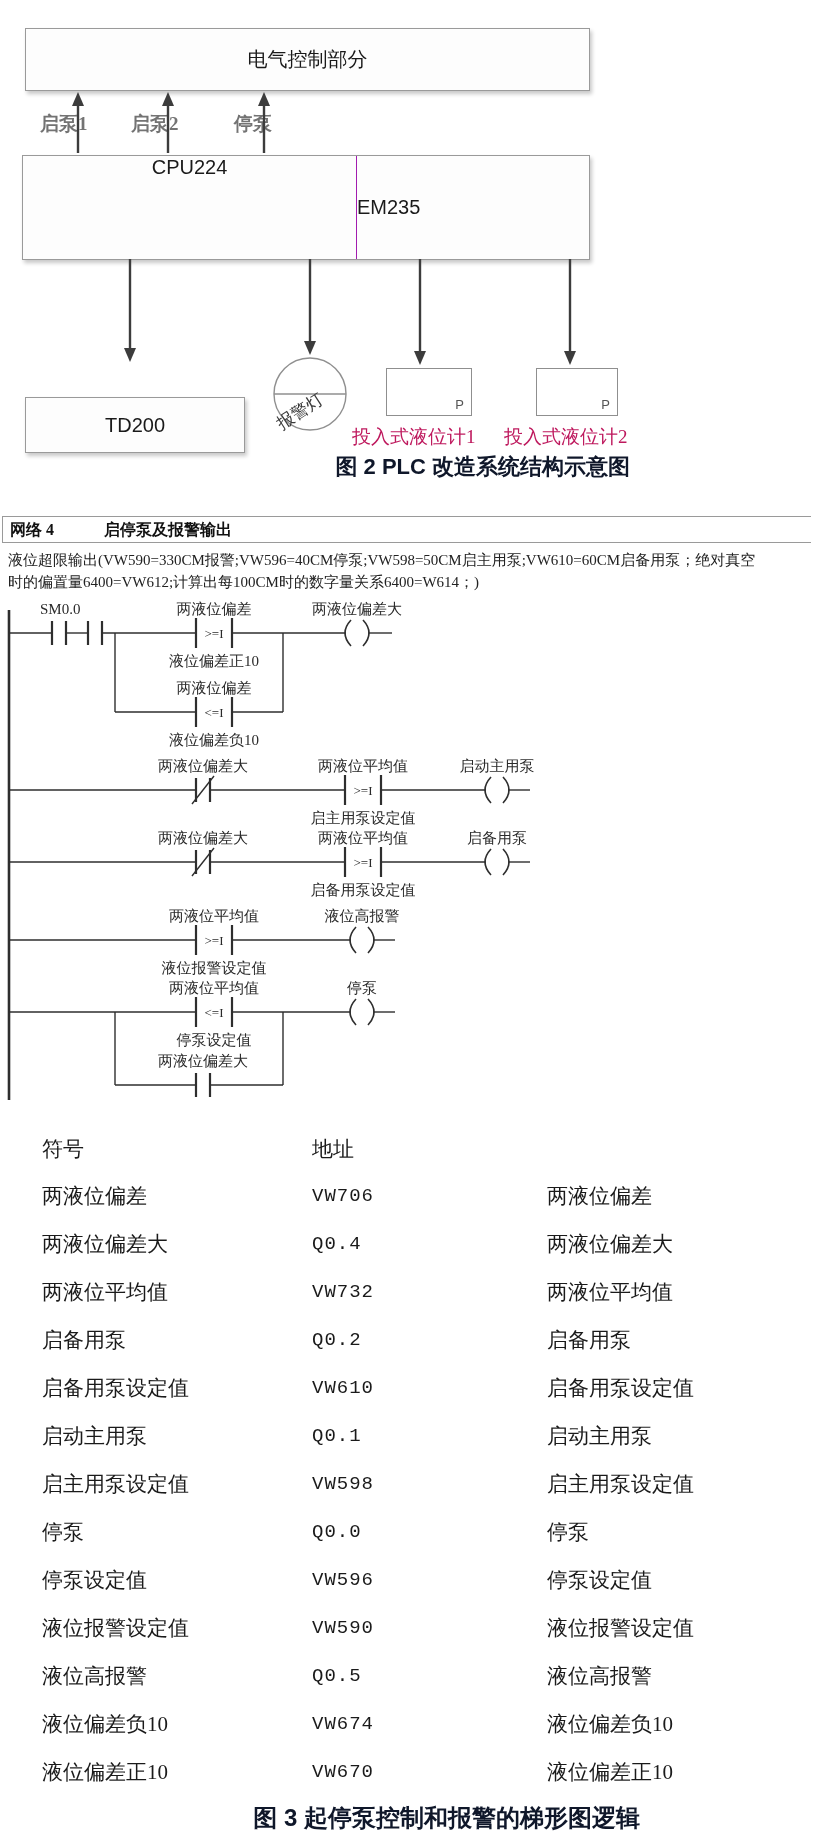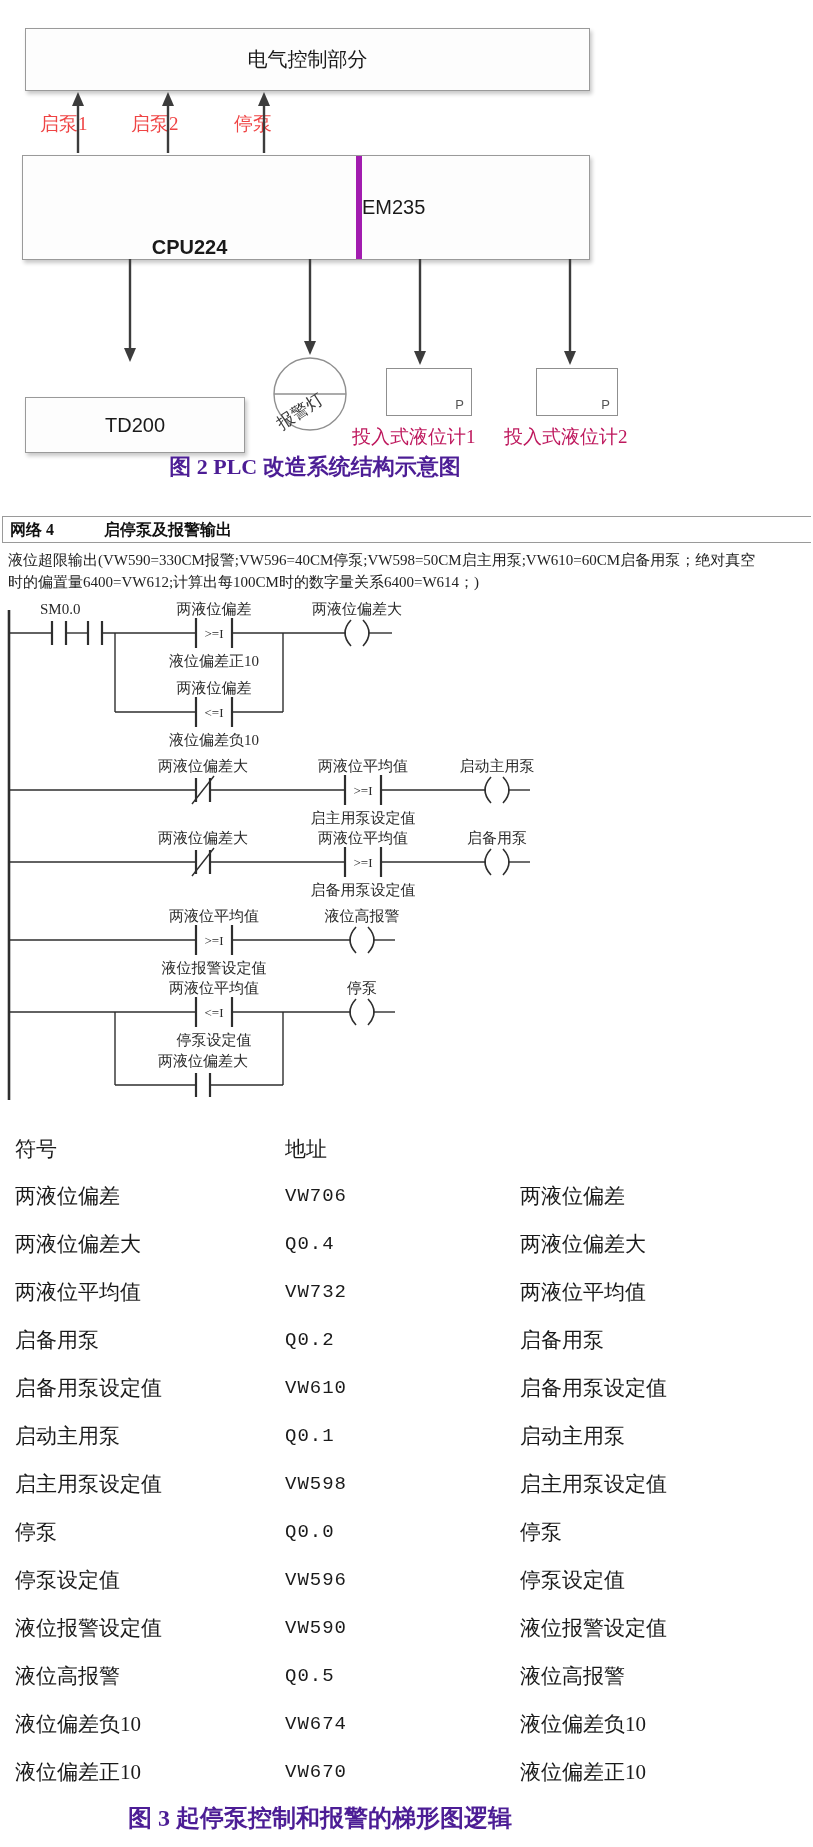--- a/index.html
+++ b/index.html
@@ -5,35 +5,35 @@
   html,body{margin:0;padding:0;}
   body{width:813px;height:1847px;background:#ffffff;font-family:"Liberation Serif","DejaVu Serif",serif;color:#1a1a1a;}
   .page{position:relative;width:813px;height:1847px;background:#ffffff;overflow:hidden;}
 
   
   .box{position:absolute;border:1px solid #9a9a9a;background:#fdfdfd;box-shadow:2px 3px 4px rgba(0,0,0,0.22);
        display:flex;align-items:center;justify-content:center;}
   .topbox{left:25px;top:28px;width:563px;height:61px;font-size:20px;}
   .mainbox{left:22px;top:155px;width:566px;height:103px;justify-content:flex-start;align-items:stretch;
            font-family:"Liberation Sans","DejaVu Sans",sans-serif;font-size:20px;}
-  .cpu-cell{width:333px;display:flex;align-items:flex-end;justify-content:center;border-right:6px solid #a21caf;font-weight:bold;}
+  .cpu-cell{width:333px;display:flex;align-items:flex-start;justify-content:center;border-right:1px solid #a21caf;}
   .em-cell{flex:1;display:flex;align-items:center;}
   .tdbox{left:25px;top:365px;width:218px;height:54px;font-family:"Liberation Sans","DejaVu Sans",sans-serif;font-size:20px;margin-top:32px;}
   .sensorbox{position:absolute;border:1px solid #8f8f8f;background:#ffffff;}
   .s1{left:386px;top:368px;width:84px;height:46px;}
   .s2{left:536px;top:368px;width:80px;height:46px;}
   .pmark{position:absolute;right:7px;bottom:3px;font-family:"Liberation Sans",sans-serif;font-size:13px;color:#555;}
-  .sig{position:absolute;font-size:19px;font-weight:400;color:#ef4444;}
+  .sig{position:absolute;font-size:19px;font-weight:700;color:#737373;}
   .sig1{left:40px;top:111px;}
   .sig2{left:131px;top:111px;}
   .sig3{left:234px;top:111px;}
   .sensorlabel{position:absolute;top:424px;font-size:19px;color:#be185d;}
   .sl1{left:352px;}
   .sl2{left:504px;}
-  .caption{position:absolute;text-align:center;font-family:Liberation Serif, serif;font-weight:700;color:#4c1d95;}
+  .caption{position:absolute;text-align:right;font-family:Liberation Sans, sans-serif;font-weight:700;color:#0f172a;}
   .cap2{left:0;top:452px;width:630px;font-size:22px;}
   .cap3{left:0;top:1802px;width:640px;font-size:24px;}
 
   
   .fig2svg{position:absolute;left:0;top:0;pointer-events:none;}
   .fig2svg .al{stroke:#3c3c3c;stroke-width:2.4px;}
   .fig2svg .ah{fill:#3c3c3c;stroke:none;}
   .fig2svg .lamp{stroke:#8f8f8f;stroke-width:1.4px;fill:none;}
   .fig2svg text.alarm{font-family:"Liberation Serif",serif;font-size:17px;fill:#3a3a3a;text-anchor:middle;}
 
@@ -45,21 +45,21 @@
   .laddersvg .coil{stroke-width:1.6px;}
   .laddersvg .frameline{stroke:#9a9a9a;stroke-width:1px;}
   .laddersvg text{font-family:"Liberation Serif","DejaVu Serif",serif;font-size:15px;fill:#2a2a2a;}
   .laddersvg text.c{text-anchor:middle;}
   .laddersvg text.op{font-size:13px;}
   .laddersvg text.hdr{font-size:16px;font-weight:600;fill:#111;}
   .laddersvg text.cmt{font-size:15px;fill:#222;}
 
   
   .symtable{position:absolute;left:15px;top:1126px;width:782px;}
-  .trow{display:grid;grid-template-columns:270px 235px 277px;height:48px;align-items:center;font-size:21px;color:#1a1a1a;}
+  .trow{display:grid;grid-template-columns:270px 235px 277px;height:48px;align-items:center;font-size:21px;color:#1a1a1a;margin-left:27px;}
   .thead{height:46px;}
   .cell{overflow:hidden;white-space:nowrap;}
   .cell.addr2{font-family:"Liberation Mono","DejaVu Sans Mono",monospace;font-size:19px;letter-spacing:1px;}
 </style>
 </head>
 <body>
 
 <div class="page">
 
   <div class="box topbox">

